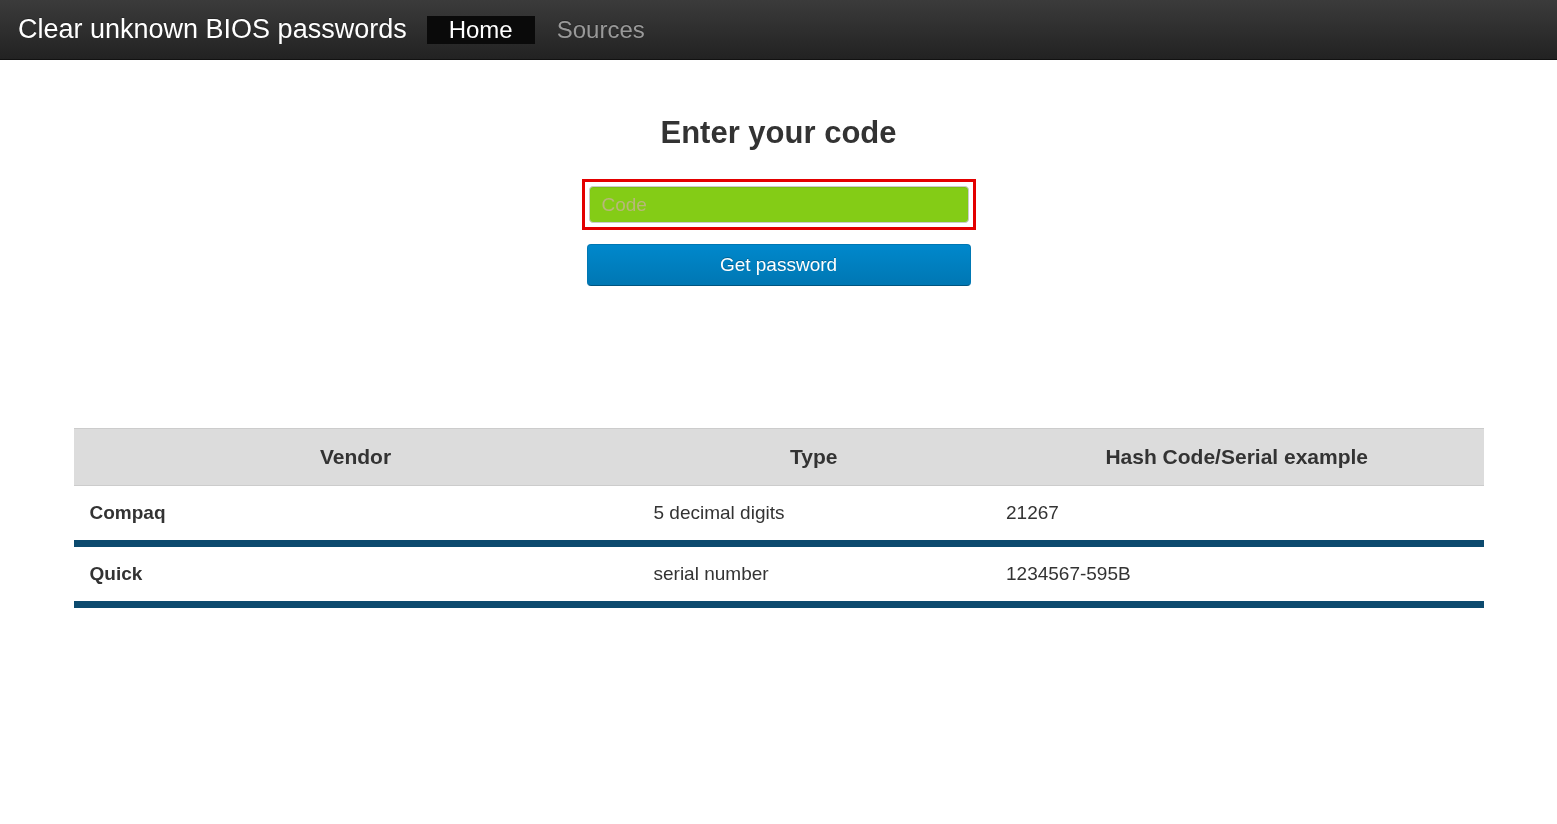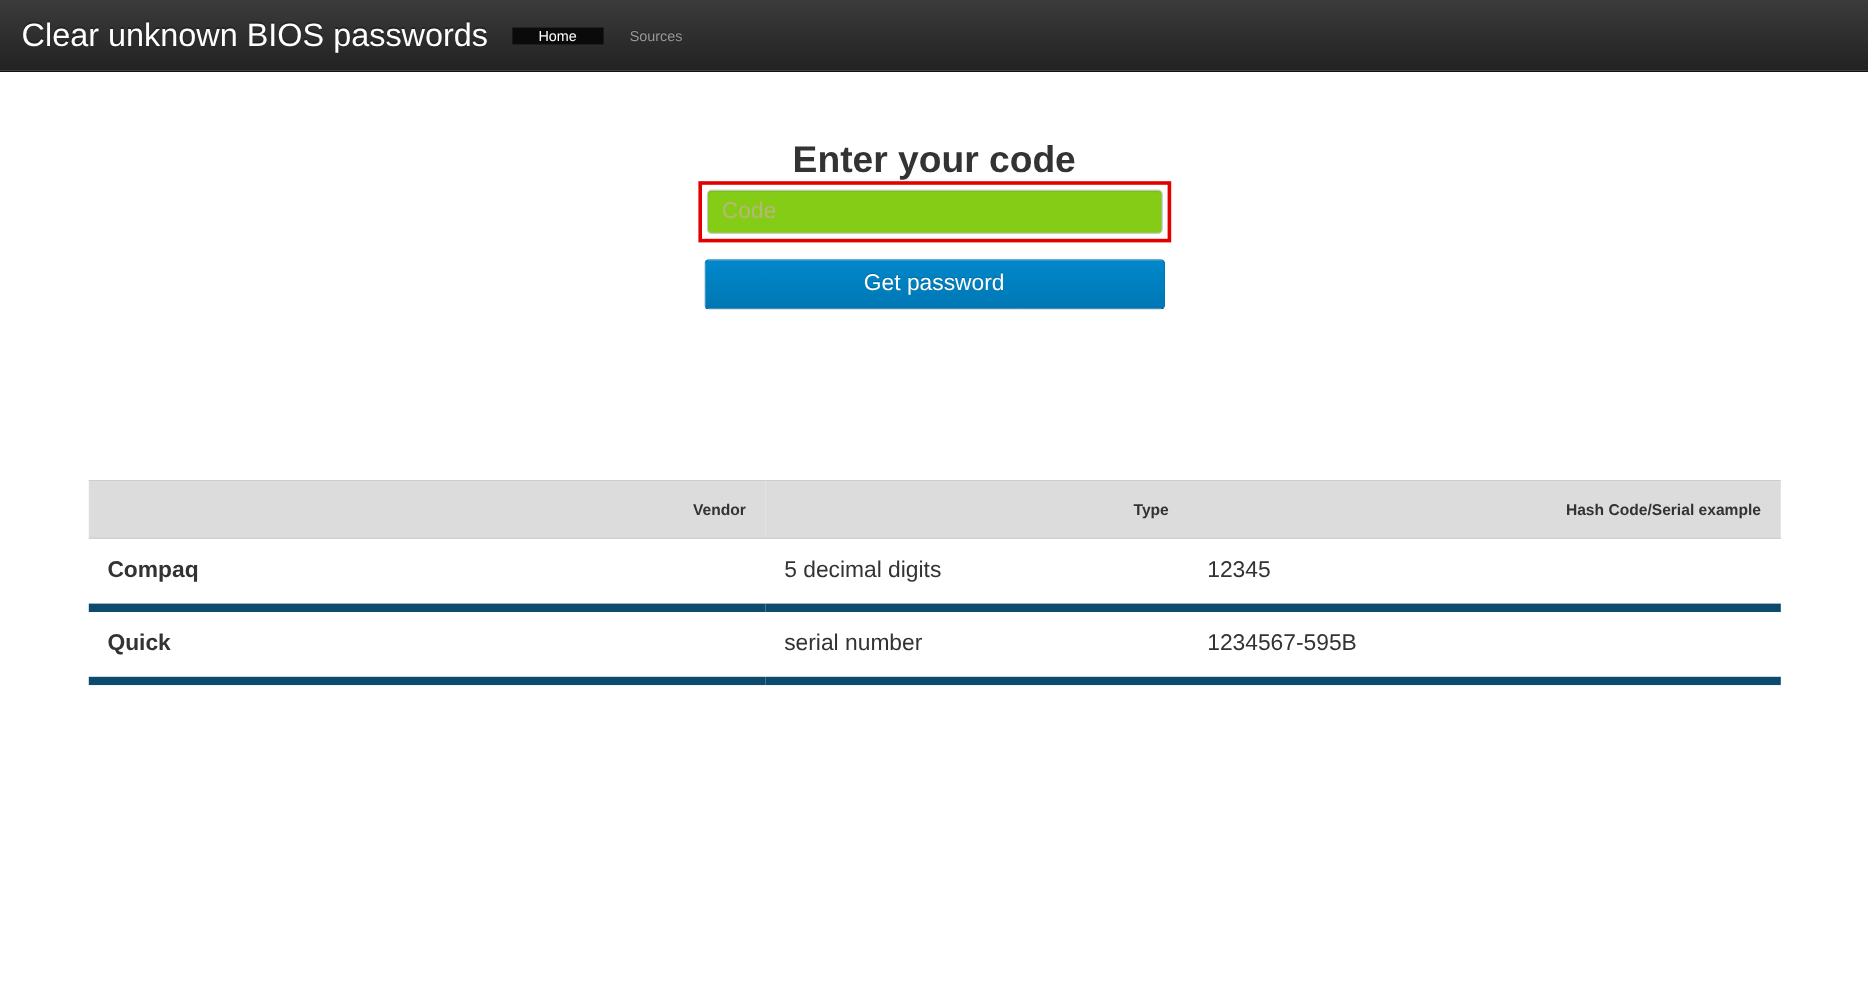--- a/index.html
+++ b/index.html
@@ -24,21 +24,21 @@
     display: flex;
     align-items: center;
     padding-right: 20px;
     text-shadow: 0 -1px 0 rgba(0,0,0,.25);
   }
   .nav-item {
     display: flex;
     align-items: center;
     padding: 0 22px;
     color: #999;
-    font-size: 12px;
+    font-size: 24px;
     cursor: pointer;
     text-shadow: 0 -1px 0 rgba(0,0,0,.25);
   }
   .nav-item.active {
     background: #0a0a0a;
     color: #fff;
   }
   .container {
     width: 1440px;
     max-width: 100%;
@@ -68,20 +68,21 @@
     text-decoration: none;
   }
   .form-section {
     margin-top: 55px;
     text-align: center;
   }
   .form-section h2 {
     font-size: 31px;
     font-weight: 700;
     color: #333;
+    margin-bottom: 28px;
   }
   .input-wrap {
     display: inline-block;
     border: 3px solid #e30000;
     padding: 4px;
     margin-bottom: 14px;
   }
   .code-input {
     width: 380px;
     height: 37px;
@@ -110,23 +111,23 @@
     cursor: pointer;
     text-shadow: 0 -1px 0 rgba(0,0,0,.25);
   }
   .table-wrap { margin-top: 142px; }
   table {
     width: 100%;
     border-collapse: collapse;
   }
   thead th {
     background: #dcdcdc;
-    text-align: right;
+    text-align: center;
     padding: 16px 16px;
-    font-size: 13px;
+    font-size: 21px;
     font-weight: 700;
     color: #333;
     border-top: 1px solid #ccc;
     border-bottom: 1px solid #ccc;
   }
   tbody td {
     padding: 16px 16px;
     font-size: 19px;
     vertical-align: top;
     border-bottom: 7px solid #0c4a6e;
@@ -158,21 +159,21 @@
         <tr>
           <th style="width:40%">Vendor</th>
           <th style="width:25%">Type</th>
           <th style="width:35%">Hash Code/Serial example</th>
         </tr>
       </thead>
       <tbody>
         <tr>
           <td>Compaq</td>
           <td>5 decimal digits</td>
-          <td>12345</td>
+          <td>21267</td>
         </tr>
         <tr>
           <td>Quick</td>
           <td>serial number</td>
           <td>1234567-595B</td>
         </tr>
       </tbody>
     </table>
   </div>
 </div>

